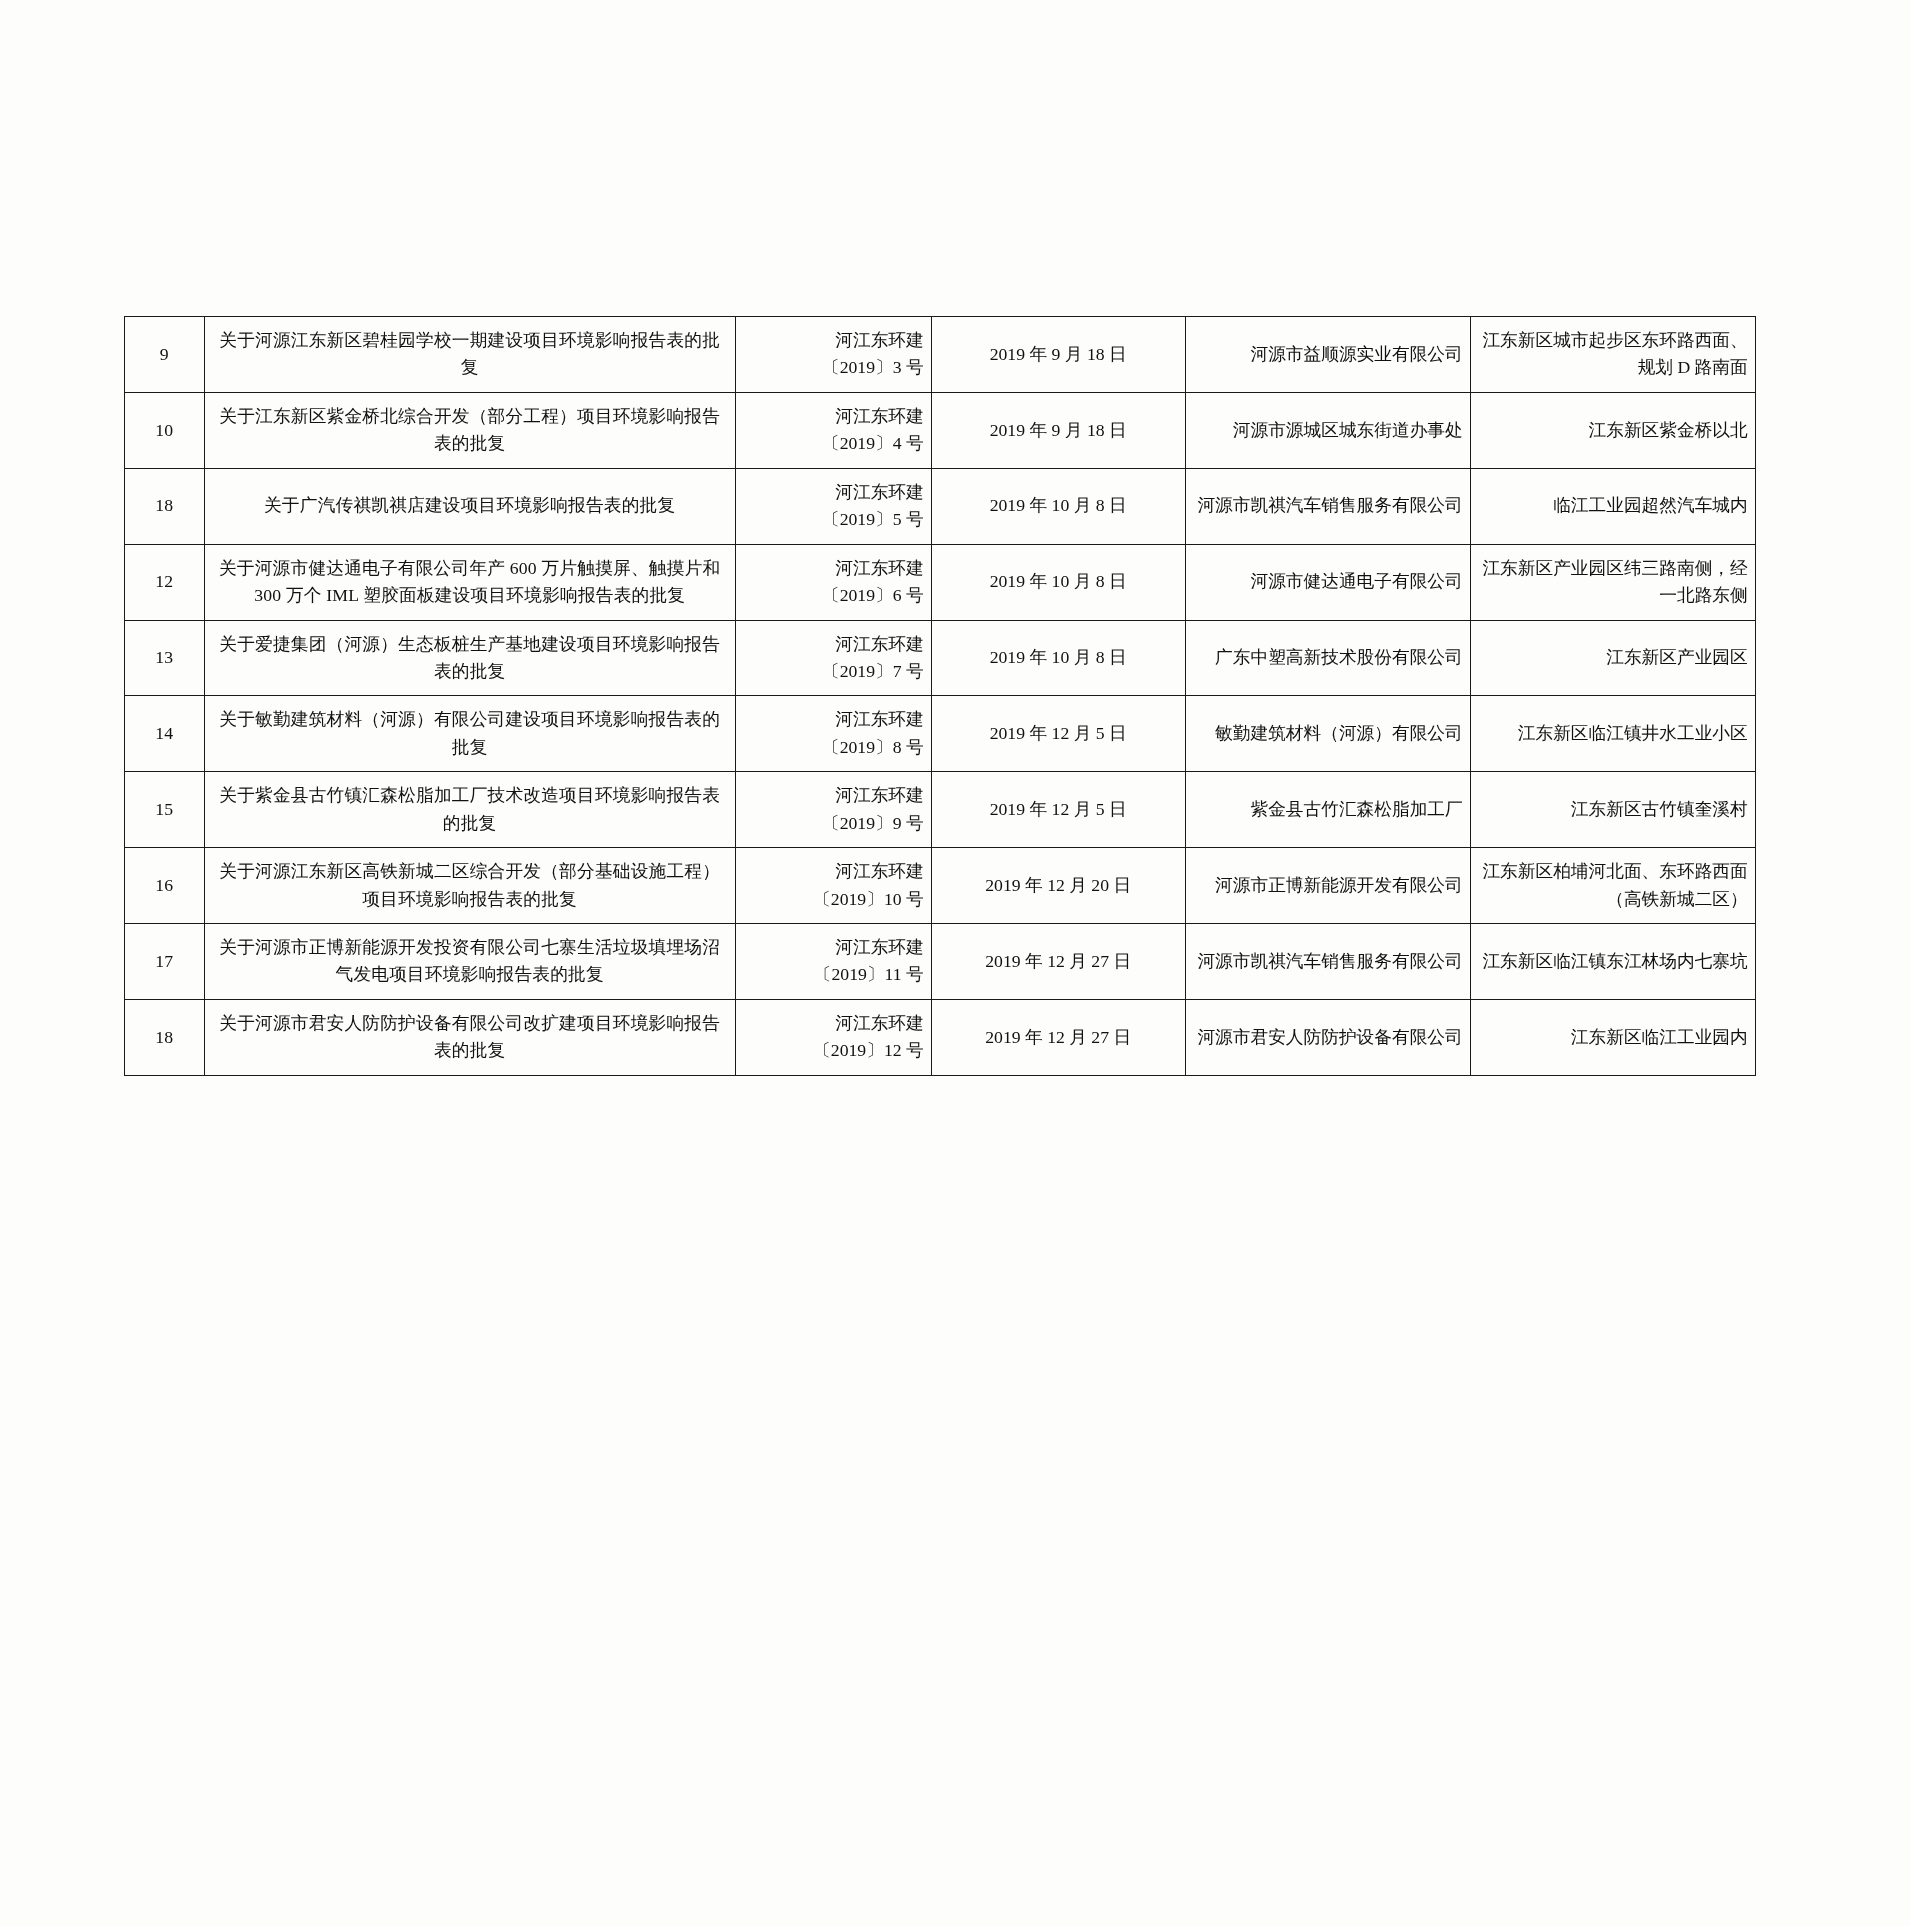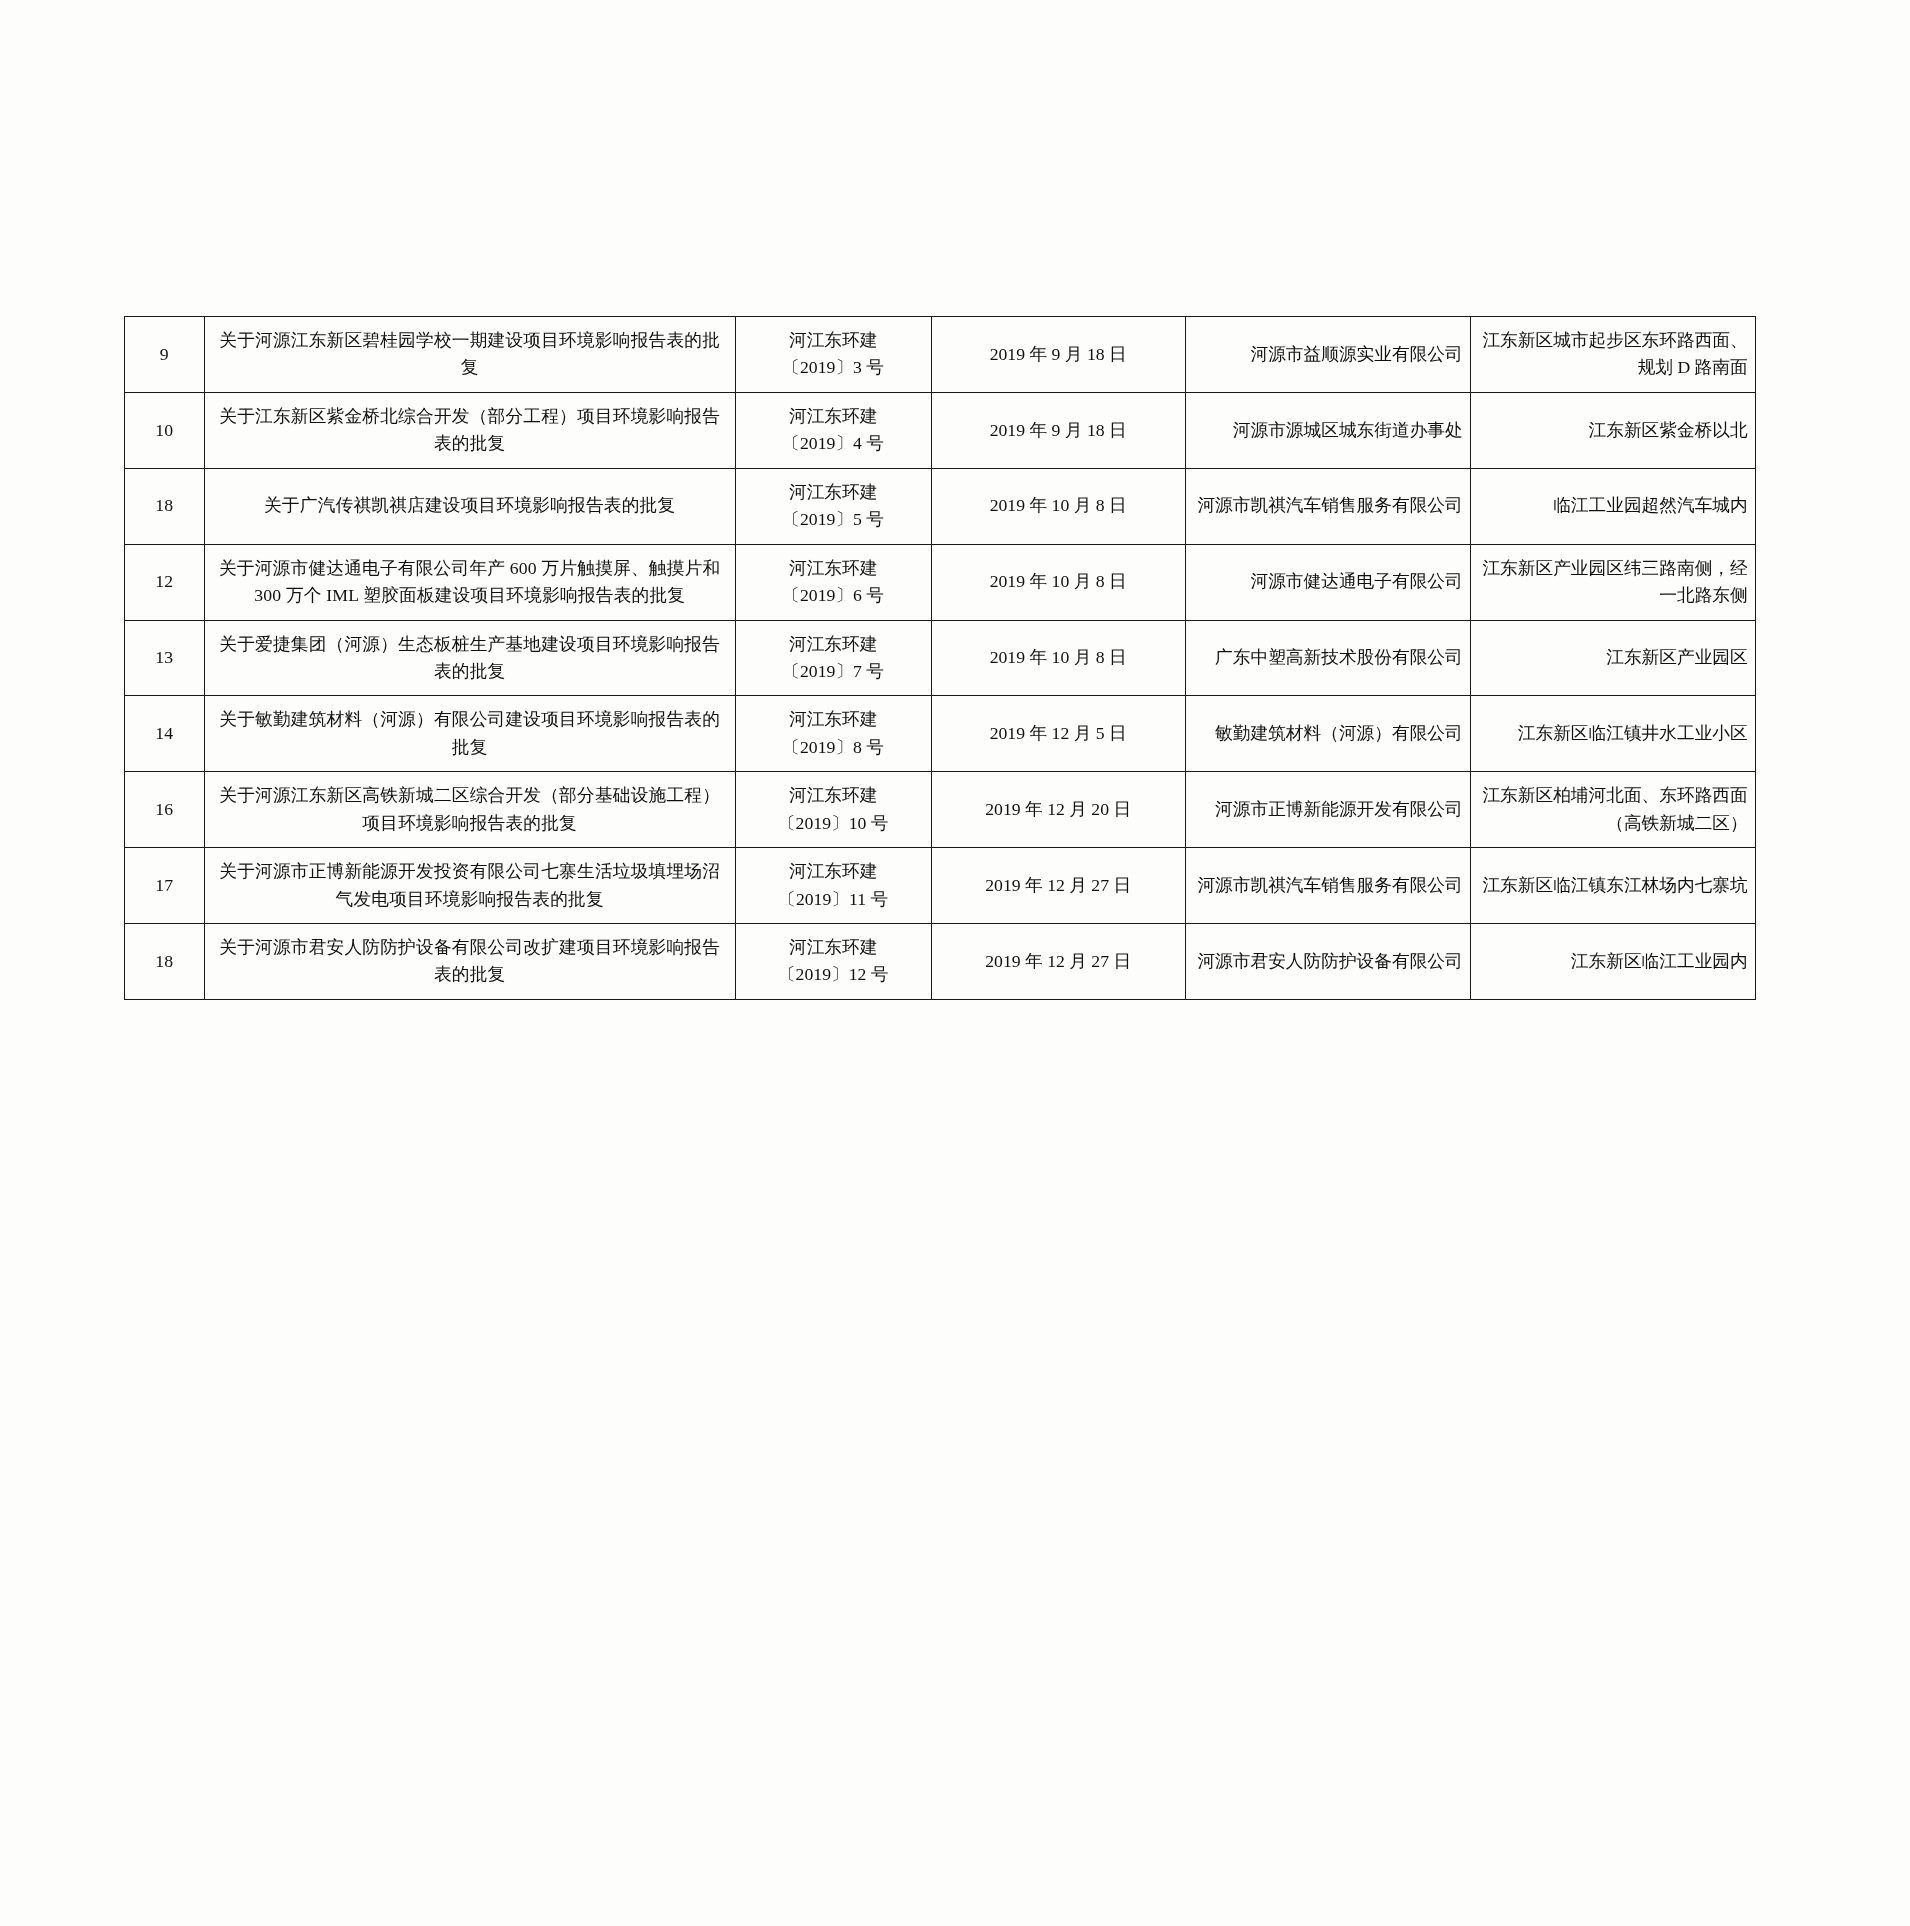--- a/index.html
+++ b/index.html
@@ -61,21 +61,21 @@
     text-align: center;
   }
   td.c-unit {
     width: 270px;
     text-align: right;
   }
   td.c-loc {
     width: 270px;
     text-align: right;
   }
-  .doc-line { display: block; }
+  .doc-line { display: block; text-align: right; }
 </style>
 </head>
 <body>
 
 <div class="page">
 
   <div class="sheet">
     <table class="approval">
       <tbody>
 
@@ -144,20 +144,31 @@
           <td class="c-title">关于敏勤建筑材料（河源）有限公司建设项目环境影响报告表的批复</td>
           <td class="c-doc">
             <span class="doc-line">河江东环建</span>
             <span class="doc-line">〔2019〕8 号</span>
           </td>
           <td class="c-date">2019 年 12 月 5 日</td>
           <td class="c-unit">敏勤建筑材料（河源）有限公司</td>
           <td class="c-loc">江东新区临江镇井水工业小区</td>
         </tr>
 
+        <tr>
+          <td class="c-idx">15</td>
+          <td class="c-title">关于紫金县古竹镇汇森松脂加工厂技术改造项目环境影响报告表的批复</td>
+          <td class="c-doc">
+            <span class="doc-line">河江东环建</span>
+            <span class="doc-line">〔2019〕9 号</span>
+          </td>
+          <td class="c-date">2019 年 12 月 5 日</td>
+          <td class="c-unit">紫金县古竹汇森松脂加工厂</td>
+          <td class="c-loc">江东新区古竹镇奎溪村</td>
+        </tr>
 
         <tr>
           <td class="c-idx">16</td>
           <td class="c-title">关于河源江东新区高铁新城二区综合开发（部分基础设施工程）项目环境影响报告表的批复</td>
           <td class="c-doc">
             <span class="doc-line">河江东环建</span>
             <span class="doc-line">〔2019〕10 号</span>
           </td>
           <td class="c-date">2019 年 12 月 20 日</td>
           <td class="c-unit">河源市正博新能源开发有限公司</td>

